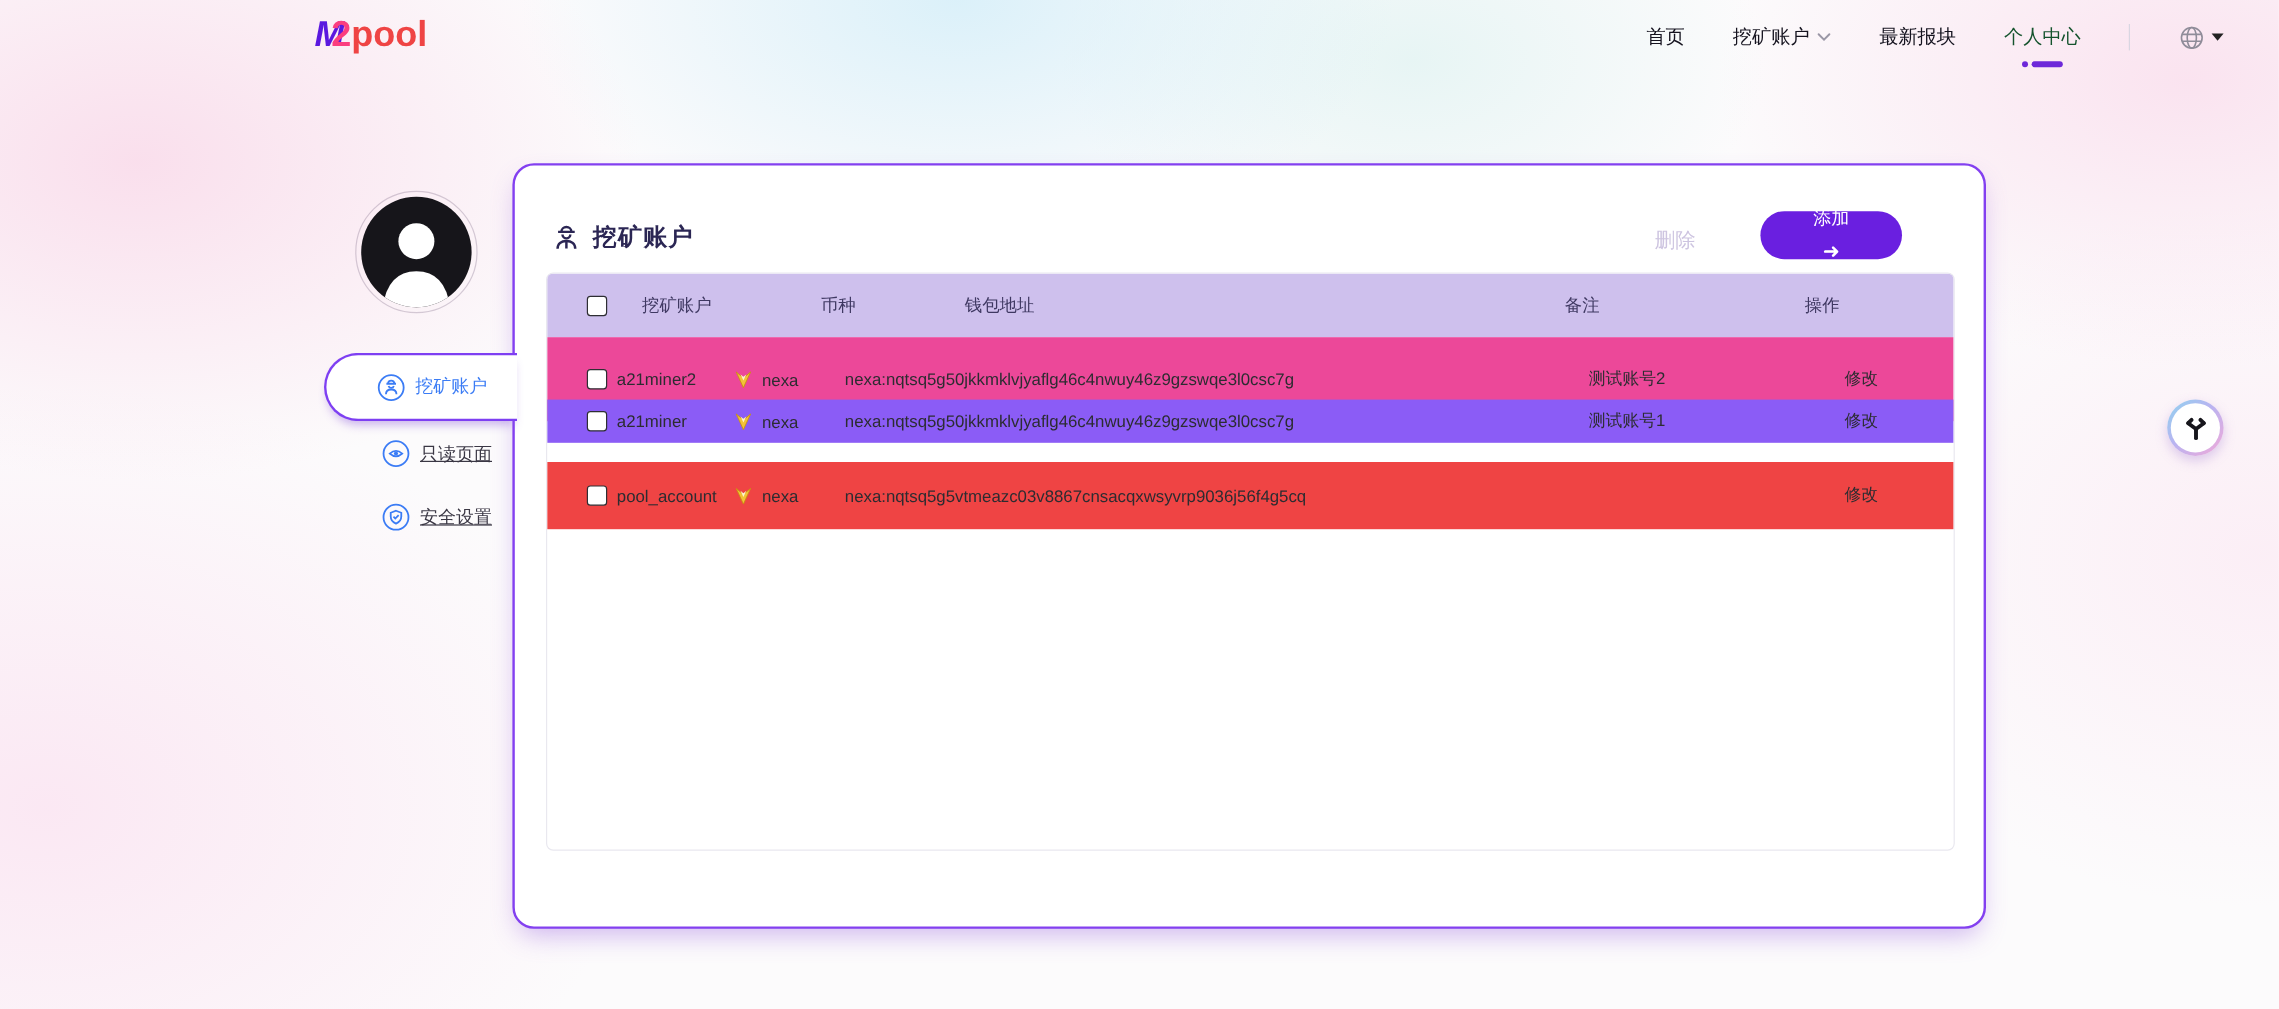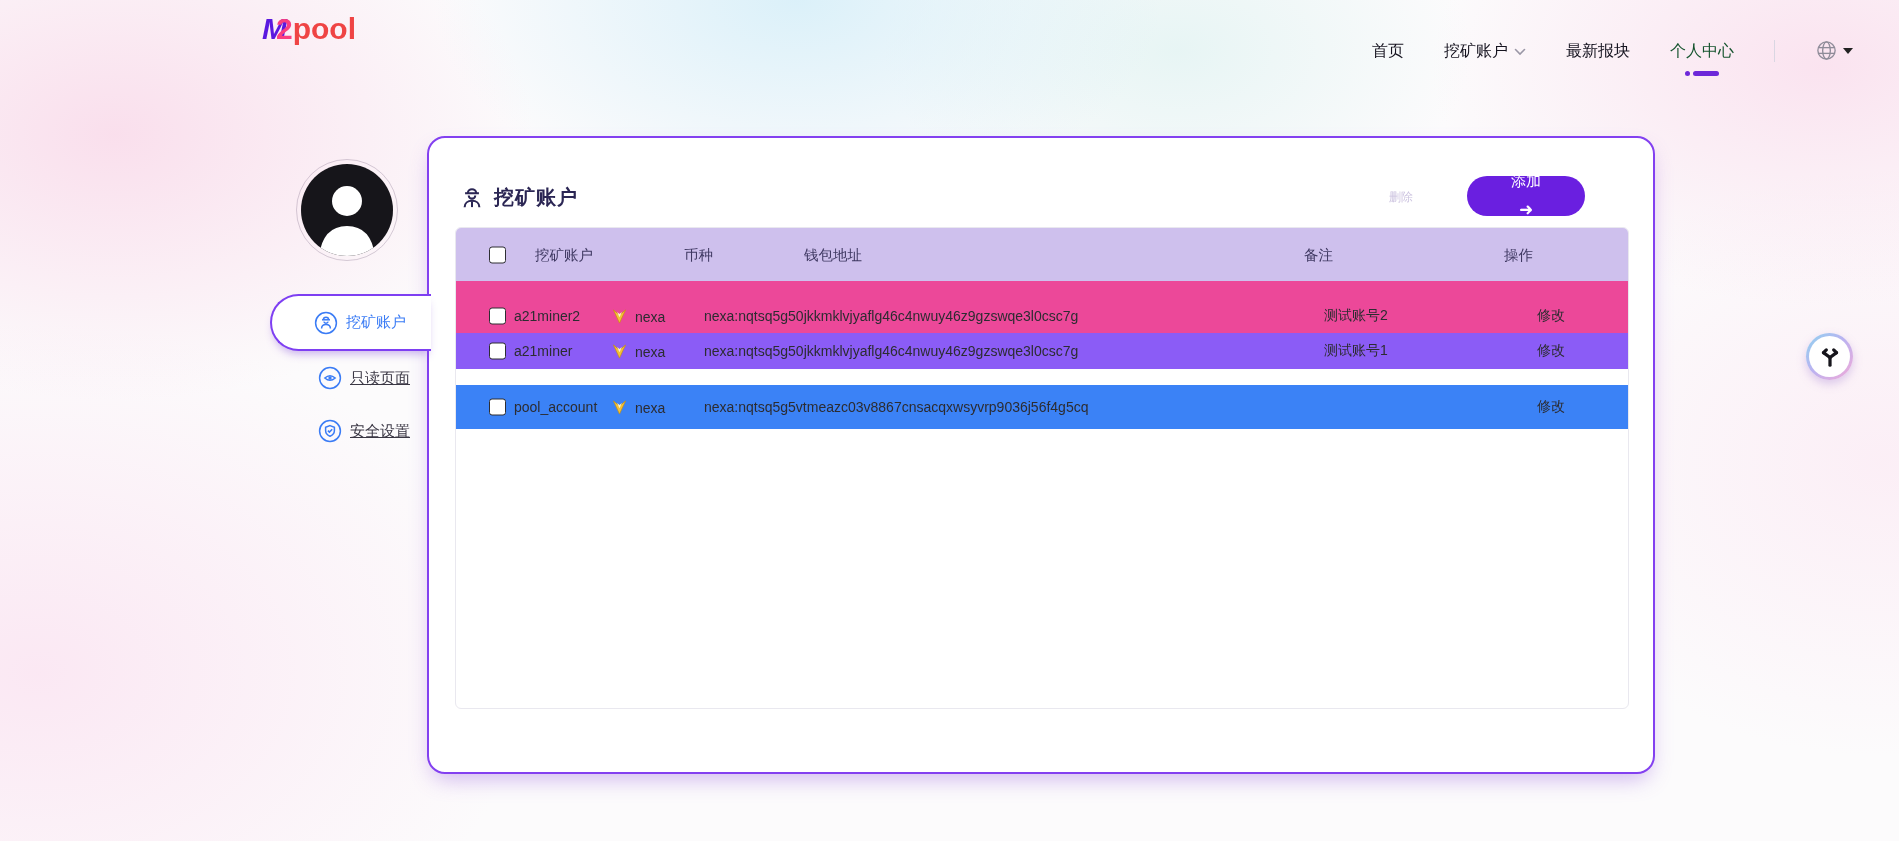--- a/index.html
+++ b/index.html
@@ -16,21 +16,21 @@
       #fcfbfc;
   }
   #app { position:relative; width:1899px; height:841px; }
 
   
   .topbar { position:absolute; left:0; top:0; width:100%; height:62px; }
   .logo { position:absolute; left:262px; top:12px; font-weight:800; font-size:30px; letter-spacing:-1px; cursor:pointer; }
   .logo .m { color:#5a18df; font-style:italic; }
   .logo .two { color:#fb3e7f; margin-left:-10px; }
   .logo .pool { color:#ef4444; margin-left:1px; letter-spacing:0; }
-  .nav { position:absolute; left:1372px; top:0; height:62px; display:flex; align-items:flex-end; gap:40px; }
+  .nav { position:absolute; left:1372px; top:0; height:62px; display:flex; align-items:center; gap:40px; }
   .nav-item { font-size:16px; color:#15131f; cursor:pointer; display:flex; align-items:center; gap:6px; position:relative; white-space:nowrap; }
   .nav-item.active { color:#14532d; font-weight:400; }
   .nav-caret svg { display:block; }
   .active-indicator { position:absolute; left:50%; transform:translateX(-50%); bottom:-14px; display:flex; align-items:center; gap:3px; }
   .active-indicator .dot { width:5px; height:5px; border-radius:50%; background:#6d28d9; }
   .active-indicator .bar { width:26px; height:5px; border-radius:3px; background:#6d28d9; }
   .nav-divider { width:1px; height:22px; background:#d9d6e2; }
   .lang { display:flex; align-items:center; gap:5px; cursor:pointer; }
   .lang .caret { width:0; height:0; border-left:5px solid transparent; border-right:5px solid transparent; border-top:6px solid #222; }
 
@@ -40,32 +40,32 @@
   .side-pill { position:absolute; left:270px; top:294px; width:161px; height:57px; background:#fff; border:2px solid #7e3ff2; border-right:none; border-radius:29px 0 0 29px; z-index:5; display:flex; align-items:center; padding-left:42px; gap:8px; cursor:pointer; box-shadow:0 6px 8px -3px rgba(140,90,220,.45); }
   .side-pill .label { color:#3b7cf5; font-size:15px; }
   .side-item { position:absolute; left:318px; height:26px; display:flex; align-items:center; gap:8px; cursor:pointer; }
   .side-item .label { color:#3a3744; font-size:15px;text-decoration:underline; }
 
   
   .card { position:absolute; left:427px; top:136px; width:1228px; height:638px; background:#fff; border:2px solid #8340f0; border-radius:18px; box-shadow:0 10px 22px -6px rgba(146,88,221,.45); z-index:2; }
   .panel-head { position:absolute; left:30px; top:38px; right:26px; height:42px; }
   .panel-title { position:absolute; left:0; top:8px; display:flex; align-items:center; gap:9px; }
   .panel-title .txt { font-size:20px; font-weight:800; color:#2b2654; letter-spacing:1px; }
-  .btn-delete { position:absolute; right:214px; top:13px; font-size:12px; color:#cdc4e0; background:none; border:none; cursor:pointer; font-family:inherit; }
+  .btn-delete { position:absolute; right:214px; top:13px; font-size:17px; color:#cdc4e0; background:none; border:none; cursor:pointer; font-family:inherit; }
   .btn-add { position:absolute; right:42px; top:0; width:118px; height:40px; border-radius:20px; background:#6a1fe0; color:#fff; border:none; font-size:15px; font-family:inherit; cursor:pointer; display:flex; align-items:center; justify-content:center; gap:8px;flex-direction:column; }
   .btn-add .arrow { font-size:17px; font-weight:700; }
 
   
   .table-wrap { position:absolute; left:26px; top:89px; width:1174px; height:482px; background:#fff; border:1px solid #e9e8ef; border-radius:6px; overflow:hidden; }
   .trow { position:absolute; left:0; width:100%; }
   .thead { top:0; height:53px; background:#cec0ed; }
   .thead .cell { color:#3f3862; font-size:14.5px; }
   .r0 { top:53px;  height:70px; background:#ec4899; }
   .r1 { top:105px; height:36px; background:#8b5cf6; }
-  .r2 { top:157px; height:44px; background:#3b82f6; }
+  .r2 { top:157px; height:56px; background:#ef4444; }
   .cell { position:absolute; top:50%; transform:translateY(-50%); font-size:14px; color:#2c2c31; white-space:nowrap; }
   .col-cb      { left:33px; }
   .thead .col-account  { left:79px; }   .trow .cell.acct   { left:58px; }
   .thead .col-currency { left:228px; }  .trow .cell.cur    { left:155px; }
   .thead .col-wallet   { left:348px; }  .trow .cell.wallet { left:248px; }
   .thead .col-remark   { left:848px; }  .trow .cell.remark { left:868px; }
   .thead .col-action   { left:1048px; } .trow .cell.action { left:1081px; cursor:pointer; }
   .cur { display:flex; align-items:center; gap:7px; }
   input[type="checkbox"] { appearance:none; -webkit-appearance:none; width:17px; height:17px; background:#fff; border:1.6px solid #2e2e33; border-radius:3px; cursor:pointer; display:block; }
 

